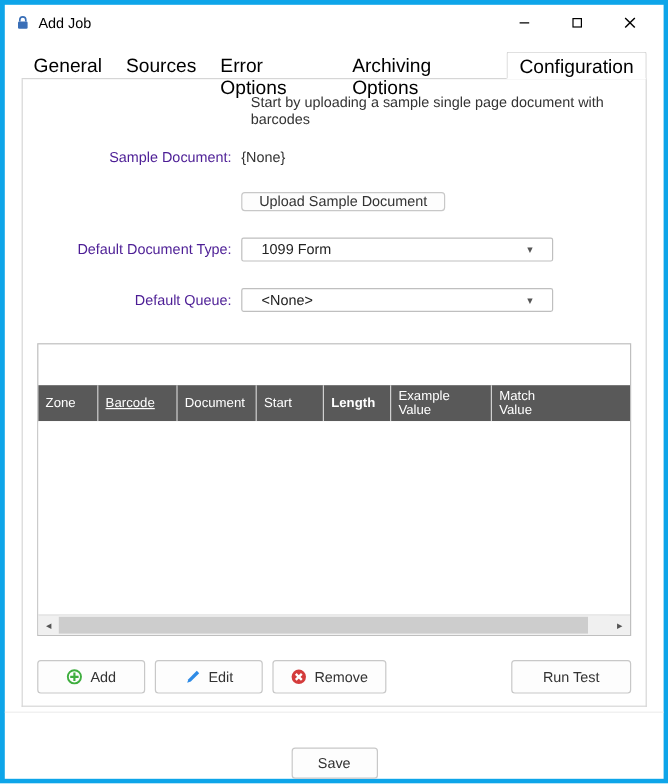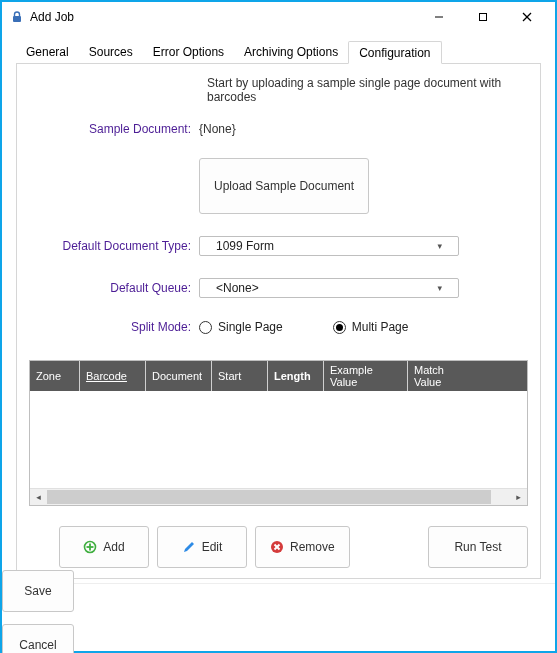--- a/index.html
+++ b/index.html
@@ -7,21 +7,21 @@
     margin: 0; padding: 0;
     width: 557px; height: 653px;
     font-family: "Segoe UI", Tahoma, sans-serif;
     font-size: 12px;
     color: #222;
     background: #fff;
     overflow: hidden;
   }
   .window {
     width: 557px; height: 653px;
-    border: 2px solid #0ea5e9;
+    border: 4px solid #0ea5e9;
     background: #fff;
     display: flex;
     flex-direction: column;
   }
   .titlebar {
     height: 30px;
     display: flex;
     align-items: center;
     padding: 0 6px 0 8px;
     font-size: 12px;
@@ -45,21 +45,21 @@
     flex-direction: column;
   }
 
   .tabs {
     display: flex;
     border-bottom: 1px solid #d6d6d6;
     height: 24px;
   }
   .tab {
     padding: 4px 10px 4px 10px;
-    font-size: 12px;
+    font-size: 16px;
     color: #000;
     cursor: default;
     position: relative;
     top: 1px;
   }
   .tab.active {
     background: #fff;
     border: 1px solid #d6d6d6;
     border-bottom: 1px solid #fff;
     border-radius: 2px 2px 0 0;
@@ -98,21 +98,21 @@
     margin-bottom: 6px;
     color: #333;
   }
 
   .static-value { color: #333; }
 
   .btn {
     border: 1px solid #c8c8c8;
     background: #fdfdfd;
     border-radius: 3px;
-    padding: 20px 14px;
+    padding: 0 14px;
     font-size: 12px;
     color: #333;
     cursor: default;
     display: inline-flex;
     align-items: center;
     gap: 6px;
     justify-content: center;
   }
 
   .select {
@@ -155,20 +155,21 @@
     margin-top: 4px;
     margin-bottom: 8px;
     min-height: 0;
   }
   .thead {
     display: flex;
     background: #595959;
     color: #fff;
     font-size: 11px;
     height: 30px;
+    margin-top: 34px;
   }
   .th {
     border-right: 1px solid #d0d0d0;
     padding: 2px 6px;
     display: flex;
     align-items: center;
     line-height: 1.1;
   }
   .th:last-child { border-right: none; }
   .tbody { flex: 1; background: #fff; }
@@ -187,33 +188,31 @@
   .hscroll .track { flex: 1; height: 100%; background: #f0f0f0; position: relative; }
   .hscroll .thumb {
     position: absolute; left: 0; top: 1px; bottom: 1px; width: 96%;
     background: #cdcdcd; border-radius: 0;
   }
 
   .action-row {
     display: flex;
     gap: 8px;
     align-items: flex-end;
-    margin-left: 30px;
   }
   .action-row .btn { min-width: 90px; height: 28px; }
   .action-row .spacer { flex: 1; }
 
   .footer {
-    height: 68px;
-    display: flex;
-    align-items: flex-start;
+    height: 56px;
+    display: flex;
+    align-items: flex-end;
     justify-content: center;
     gap: 12px;
     border-top: 1px solid #eee;
-    flex-direction: column;
   }
   .footer .btn { min-width: 72px; height: 26px; }
 
   .ic-plus circle { fill: none; stroke: #3fae3f; stroke-width: 1.6; }
   .ic-plus line  { stroke: #3fae3f; stroke-width: 1.8; }
   .ic-pencil     { fill: #2e8be6; }
   .ic-x circle   { fill: #d43b3b; }
   .ic-x line     { stroke: #fff; stroke-width: 2; }
 </style>
 </head>
@@ -292,33 +291,20 @@
       <div class="form-row">
         <div class="form-label">Default Queue:</div>
         <div class="form-field">
           <div class="select">
             <span class="sel-text">&lt;None&gt;</span>
             <span class="chev">▾</span>
           </div>
         </div>
       </div>
 
-      <div class="form-row">
-        <div class="form-label">Split Mode:</div>
-        <div class="form-field radio-group">
-          <div class="radio">
-            <span class="radio-circle"></span>
-            <span>Single Page</span>
-          </div>
-          <div class="radio selected">
-            <span class="radio-circle"></span>
-            <span>Multi Page</span>
-          </div>
-        </div>
-      </div>
 
       <div class="table-wrap">
         <div class="thead" id="thead">
             <div class="th" style="width: 50px;">Zone</div>
             <div class="th" style="width: 66px; text-decoration: underline;">Barcode</div>
             <div class="th" style="width: 66px;">Document</div>
             <div class="th" style="width: 56px;">Start</div>
             <div class="th" style="width: 56px; font-weight: bold;">Length</div>
             <div class="th" style="width: 84px;">Example<br>Value</div>
             <div class="th" style="width: 84px; flex: 1 1 0%;">Match<br>Value</div>
@@ -362,18 +348,15 @@
         </div>
       </div>
 
     </div>
   </div>
 
   <div class="footer">
     <div class="btn">
       <span>Save</span>
     </div>
-    <div class="btn">
-      <span>Cancel</span>
-    </div>
   </div>
 
 </div>
 
 </body></html>

